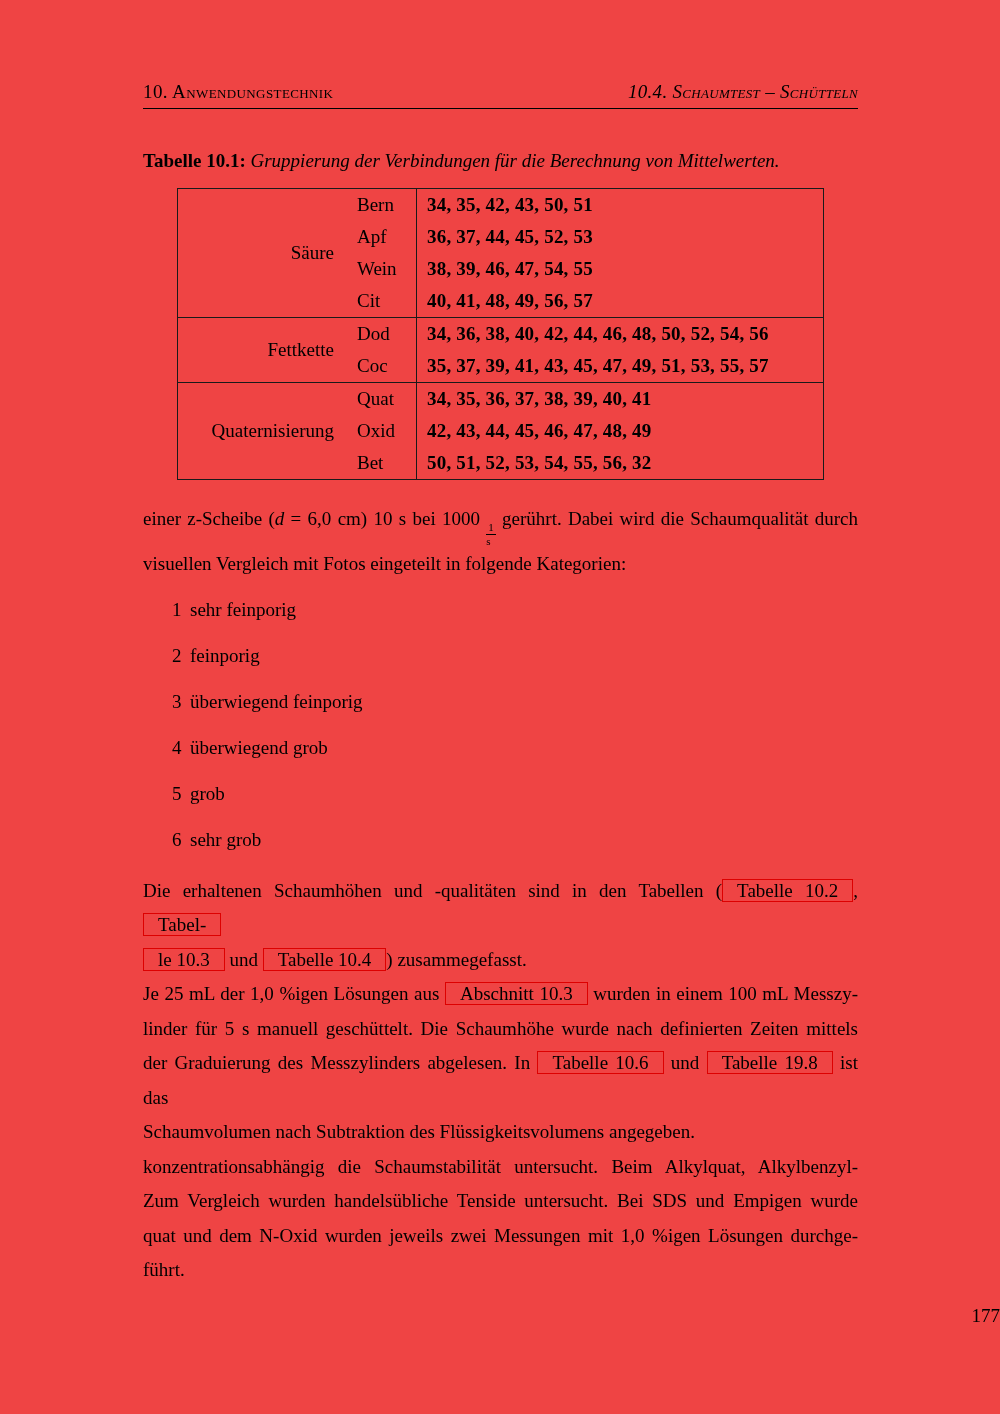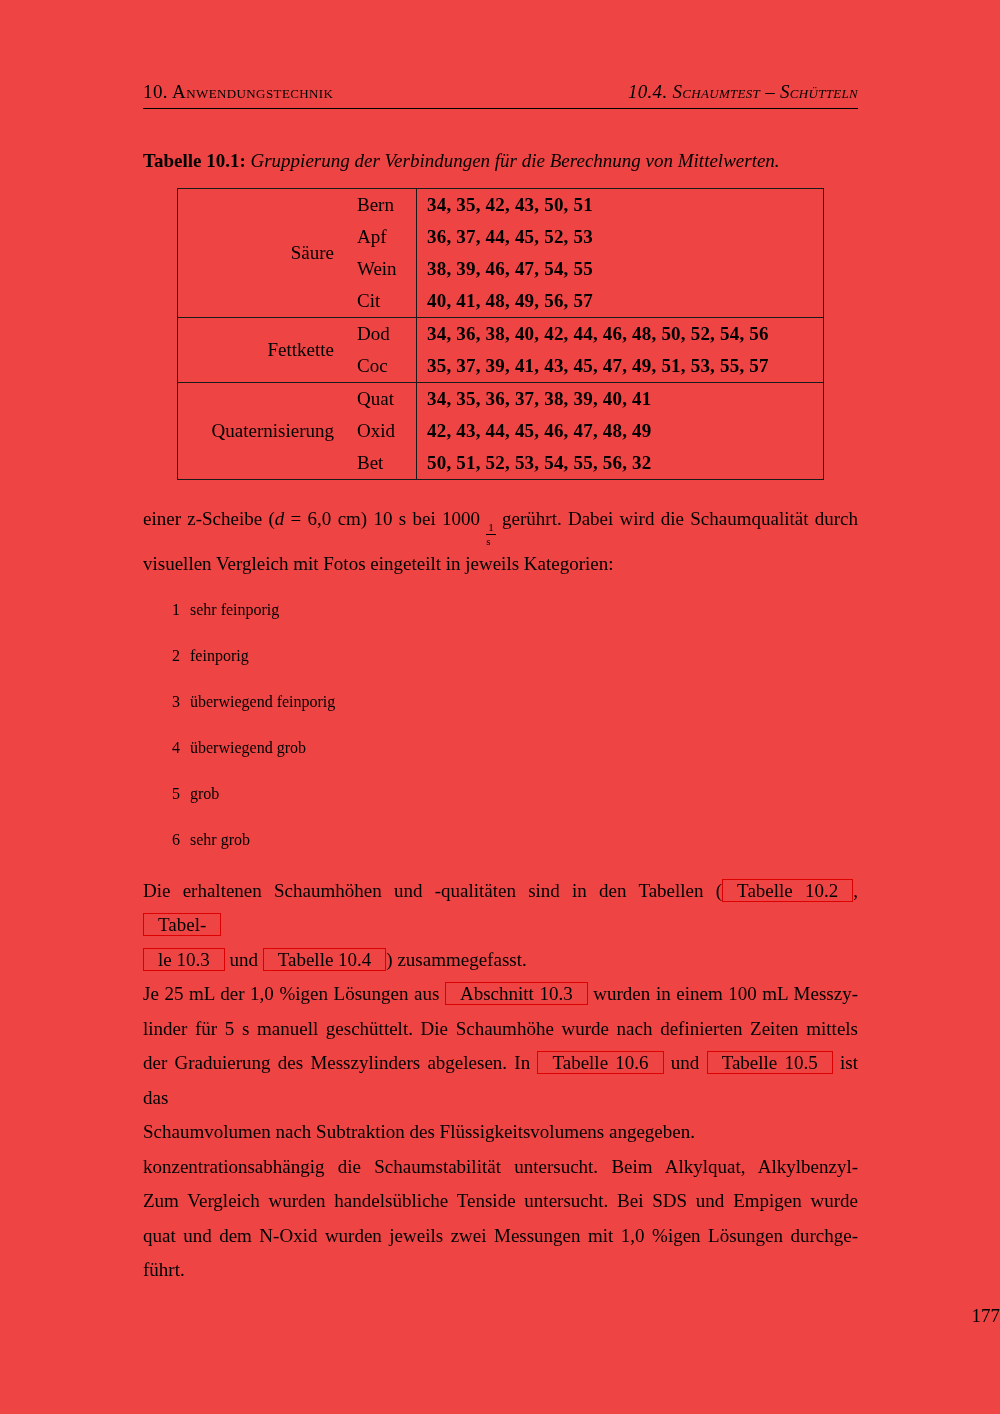--- a/index.html
+++ b/index.html
@@ -64,21 +64,21 @@
     flex-direction: column;
     vertical-align: -6px;
     font-size: 11px;
     line-height: 11px;
     text-align: center;
   }
   .frac-num { border-bottom: 1px solid #000; padding: 0 2px 1px 2px; }
   .frac-den { padding-top: 1px; }
 
   
-  .cat-list { margin-top: 16px; padding-left: 29px; font-size: 16px; }
+  .cat-list { margin-top: 16px; padding-left: 29px; font-size: 19px; }
   .cat-item { line-height: 23px; margin-bottom: 23px; }
   .cat-num  { display: inline-block; min-width: 10px; margin-right: 8px; }
 
   
   .link-box {
     border: 1.5px solid var(--link-color, #dd0000);
     padding: 0 14px;
     color: #000;
     cursor: pointer;
     text-decoration: none;
@@ -164,42 +164,42 @@
           </tr>
         </tbody>
       </table>
     </div>
 
     <div class="para p-stir">
       <div class="line"><span>einer z-Scheibe (</span><span class="var">d</span><span> = 6,0 cm) 10 s bei 1000 </span><span class="frac">
             <span class="frac-num">1</span>
             <span class="frac-den">s</span>
           </span><span> gerührt. Dabei wird die Schaumqualität durch</span></div>
-      <div class="line last"><span>visuellen Vergleich mit Fotos eingeteilt in jeweils Kategorien:</span></div>
+      <div class="line last"><span>visuellen Vergleich mit Fotos eingeteilt in folgende Kategorien:</span></div>
     </div>
 
     <div class="cat-list">
       <div class="cat-item"><span class="cat-num">1</span><span>sehr feinporig</span></div>
       <div class="cat-item"><span class="cat-num">2</span><span>feinporig</span></div>
       <div class="cat-item"><span class="cat-num">3</span><span>überwiegend feinporig</span></div>
       <div class="cat-item"><span class="cat-num">4</span><span>überwiegend grob</span></div>
       <div class="cat-item"><span class="cat-num">5</span><span>grob</span></div>
       <div class="cat-item"><span class="cat-num">6</span><span>sehr grob</span></div>
     </div>
 
     <div class="para p-tables">
       <div class="line"><span>Die erhaltenen Schaumhöhen und -qualitäten sind in den Tabellen (</span><span class="link-box">Tabelle 10.2</span><span>, </span><span class="link-box">Tabel-</span></div>
       <div class="line last"><span class="link-box">le 10.3</span><span> und </span><span class="link-box">Tabelle 10.4</span><span>) zusammegefasst.</span></div>
     </div>
 
 
     <div class="para">
       <div class="line"><span>Je 25 mL der 1,0 %igen Lösungen aus </span><span class="link-box">Abschnitt 10.3</span><span> wurden in einem 100 mL Messzy-</span></div>
       <div class="line"><span>linder für 5 s manuell geschüttelt. Die Schaumhöhe wurde nach definierten Zeiten mittels</span></div>
-      <div class="line"><span>der Graduierung des Messzylinders abgelesen. In </span><span class="link-box">Tabelle 10.6</span><span> und </span><span class="link-box">Tabelle 10.5</span><span> ist das</span></div>
+      <div class="line"><span>der Graduierung des Messzylinders abgelesen. In </span><span class="link-box">Tabelle 10.6</span><span> und </span><span class="link-box">Tabelle 19.8</span><span> ist das</span></div>
       <div class="line last"><span>Schaumvolumen nach Subtraktion des Flüssigkeitsvolumens angegeben.</span></div>
     </div>
 
     <div class="para">
       <div class="line"><span>konzentrationsabhängig die Schaumstabilität untersucht. Beim Alkylquat, Alkylbenzyl-</span></div>
       <div class="line"><span>Zum Vergleich wurden handelsübliche Tenside untersucht. Bei SDS und Empigen wurde</span></div>
       <div class="line"><span>quat und dem N-Oxid wurden jeweils zwei Messungen mit 1,0 %igen Lösungen durchge-</span></div>
       <div class="line last"><span>führt.</span></div>
     </div>
 

